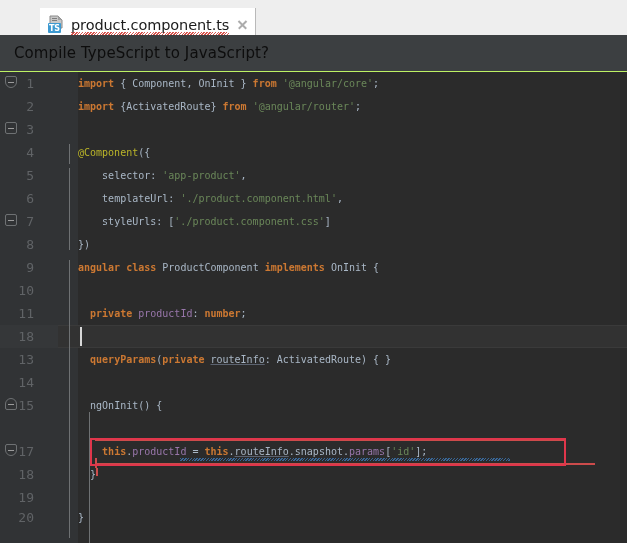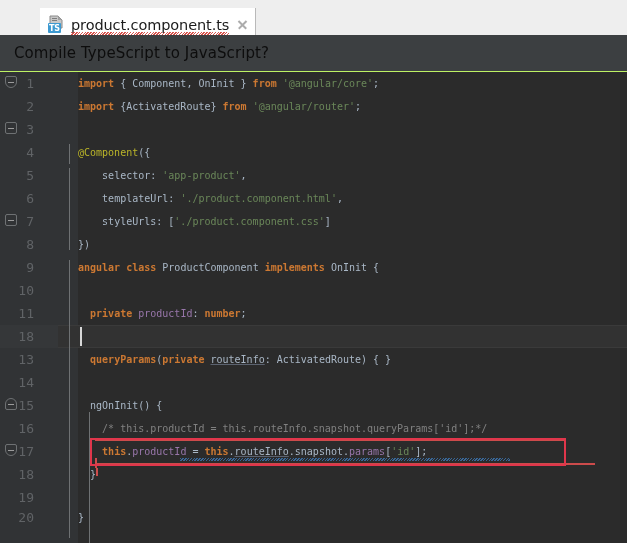--- a/index.html
+++ b/index.html
@@ -395,24 +395,20 @@
       <span class="lnum">14</span>
       <span class="codetext"></span>
     </div>
 
     <div class="row" style="top:322px;">
       <span class="lnum">15</span>
 
       <span class="codetext"><span class="punct">  </span><span class="id">ngOnInit</span><span class="punct">() {</span></span>
     </div>
 
-    <div class="row" style="top:345px;">
-      <span class="lnum">16</span>
-      <span class="codetext cmt">    /* this.productId = this.routeInfo.snapshot.queryParams['id'];*/</span>
-    </div>
 
     <div class="row" style="top:368px;">
       <span class="lnum">17</span>
       <span class="codetext"><span class="punct">    </span><span class="kw">this</span><span class="punct">.</span><span class="fld">productId</span><span class="punct"> = </span><span class="kw">this</span><span class="punct">.</span><span class="param">routeInfo</span><span class="punct">.</span><span class="id">snapshot</span><span class="punct">.</span><span class="fld">params</span><span class="punct">[</span><span class="str">'id'</span><span class="punct">];</span></span>
     </div>
 
     <div class="row" style="top:391px;">
       <span class="lnum">18</span>
 
       <span class="codetext"><span class="punct">  }</span></span>

